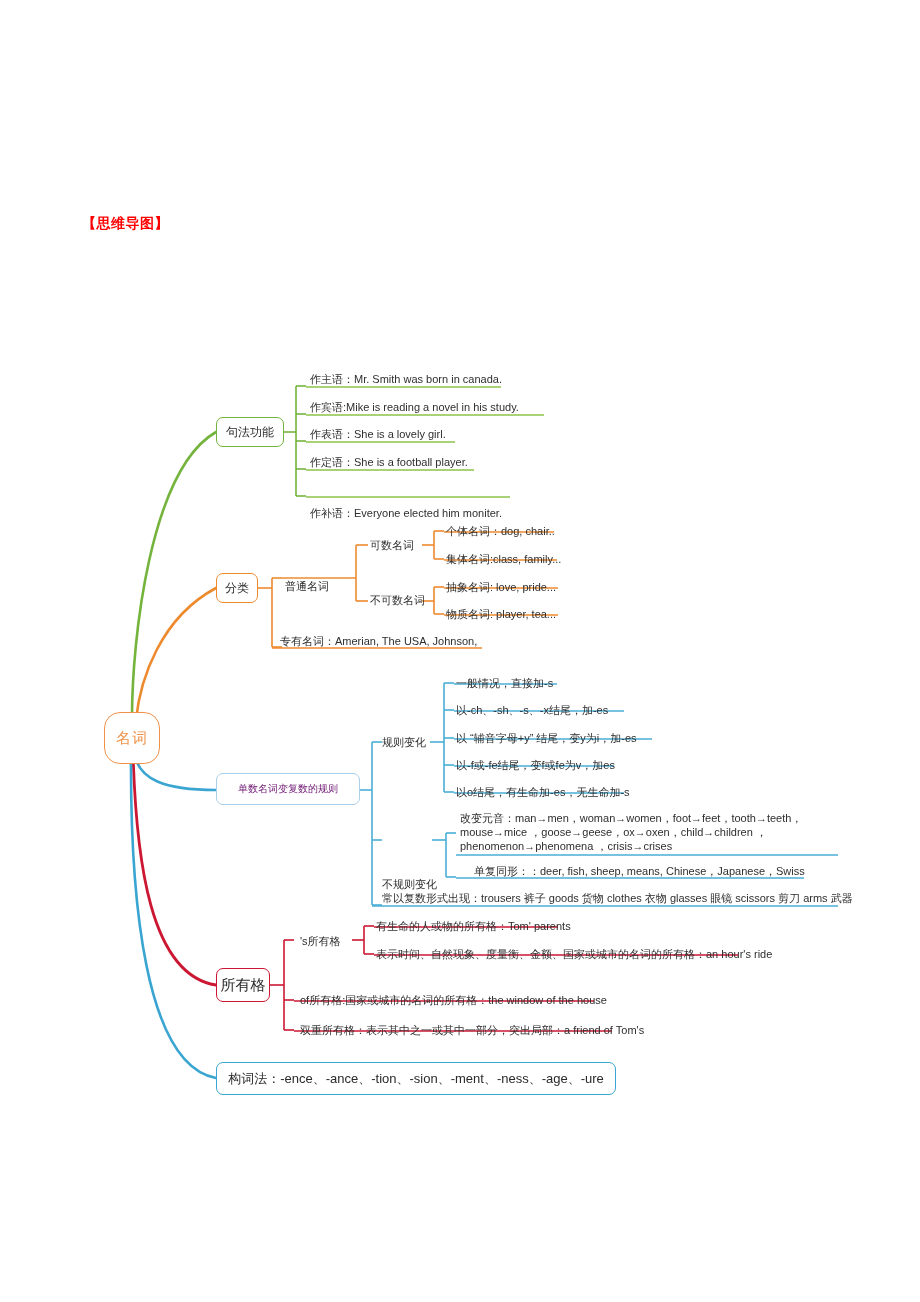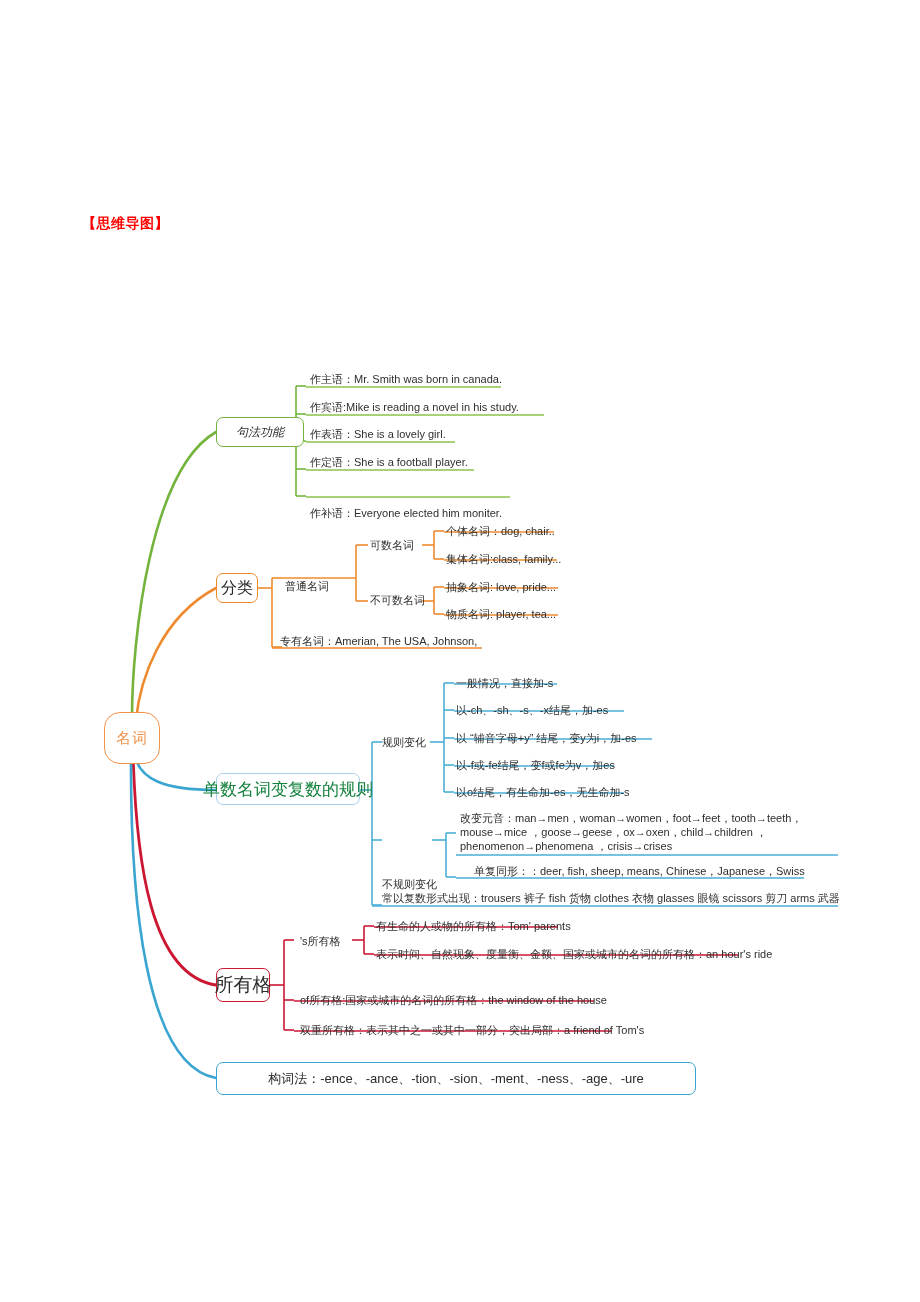--- a/index.html
+++ b/index.html
@@ -22,23 +22,23 @@
   .node{
     position:absolute;box-sizing:border-box;
     display:flex;align-items:center;justify-content:center;
     background:#ffffff;border-radius:7px;white-space:nowrap;
   }
   .node-root{
     border:1.6px solid #f0924a;color:#f0924a;border-radius:16px;
     font-size:15px;letter-spacing:1px;
   }
   .node-green{border:1.4px solid #74b43c;color:#2a2a2a;font-size:12px;}
-  .node-orange{border:1.4px solid #ee8a2e;color:#2a2a2a;font-size:16px;}
-  .node-blue{border:1.4px solid #a9cfeb;color:#15803d;font-size:17px;}
-  .node-red{border:1.6px solid #cc1733;color:#2a2a2a;font-size:19px;}
+  .node-orange{border:1.4px solid #ee8a2e;color:#2a2a2a;font-size:12px;}
+  .node-blue{border:1.4px solid #a9cfeb;color:#701a75;font-size:10px;}
+  .node-red{border:1.6px solid #cc1733;color:#2a2a2a;font-size:15px;}
   .node-blue2{border:1.5px solid #3aa5d1;color:#2a2a2a;font-size:13px;}
 
   
   .leaf{
     position:absolute;white-space:nowrap;font-size:11px;line-height:14px;
     color:#2e2e2e;
   }
   .leaf.wrap{white-space:normal;}
 </style>
 </head>
@@ -136,21 +136,21 @@
     <path d="M364,926 L374,926" stroke="#cc1733" stroke-width="1.6" fill="none"></path>
     <path d="M364,954 L374,954" stroke="#cc1733" stroke-width="1.6" fill="none"></path>
     <path d="M374,927 L558,927" stroke="#cc1733" stroke-width="1.3" fill="none"></path>
     <path d="M374,955 L738,955" stroke="#cc1733" stroke-width="1.3" fill="none"></path>
   </svg>
 
   <div class="node node-root" style="left:104px;top:712px;width:56px;height:52px;">
     <span>名词</span>
   </div>
 
-  <div class="node node-green" style="left:216px;top:417px;width:88px;height:30px;font-style:italic;">
+  <div class="node node-green" style="left:216px;top:417px;width:68px;height:30px;">
     <span>句法功能</span>
   </div>
   <div class="leaf" style="left:310px;top:372px;">作主语：Mr. Smith was born in canada.</div>
   <div class="leaf" style="left:310px;top:400px;">作宾语:Mike is reading a novel in his study.</div>
   <div class="leaf" style="left:310px;top:427px;">作表语：She is a lovely girl.</div>
   <div class="leaf" style="left:310px;top:455px;">作定语：She is a football player.</div>
   <div class="leaf" style="left:310px;top:482px;margin-top:24px;">作补语：Everyone elected him moniter.</div>
 
   <div class="node node-orange" style="left:216px;top:573px;width:42px;height:30px;">
     <span>分类</span>
@@ -171,28 +171,28 @@
   <div class="leaf" style="left:382px;top:833px;margin-top:44px;">不规则变化</div>
 
   <div class="leaf" style="left:456px;top:676px;">一般情况，直接加-s</div>
   <div class="leaf" style="left:456px;top:703px;">以-ch、-sh、-s、-x结尾，加-es</div>
   <div class="leaf" style="left:456px;top:731px;">以 “辅音字母+y” 结尾，变y为i，加-es</div>
   <div class="leaf" style="left:456px;top:758px;">以-f或-fe结尾，变f或fe为v，加es</div>
   <div class="leaf" style="left:456px;top:785px;">以o结尾，有生命加-es，无生命加-s</div>
 
   <div class="leaf wrap" style="left:460px;top:811px;width:378px;">改变元音：man→men，woman→women，foot→feet，tooth→teeth，mouse→mice ，goose→geese，ox→oxen，child→children ，phenomenon→phenomena ，crisis→crises</div>
   <div class="leaf" style="left:474px;top:864px;">单复同形：：deer, fish, sheep, means, Chinese，Japanese，Swiss</div>
-  <div class="leaf" style="left:382px;top:891px;">常以复数形式出现：trousers 裤子 fish 货物 clothes 衣物 glasses 眼镜 scissors 剪刀 arms 武器</div>
+  <div class="leaf" style="left:382px;top:891px;">常以复数形式出现：trousers 裤子 goods 货物 clothes 衣物 glasses 眼镜 scissors 剪刀 arms 武器</div>
 
   <div class="node node-red" style="left:216px;top:968px;width:54px;height:34px;">
     <span>所有格</span>
   </div>
   <div class="leaf" style="left:300px;top:934px;">'s所有格</div>
   <div class="leaf" style="left:376px;top:919px;">有生命的人或物的所有格：Tom' parents</div>
   <div class="leaf" style="left:376px;top:947px;">表示时间、自然现象、度量衡、金额、国家或城市的名词的所有格：an hour's ride</div>
   <div class="leaf" style="left:300px;top:993px;">of所有格:国家或城市的名词的所有格：the window of the house</div>
   <div class="leaf" style="left:300px;top:1023px;">双重所有格：表示其中之一或其中一部分，突出局部：a friend of Tom's</div>
 
-  <div class="node node-blue2" style="left:216px;top:1062px;width:480px;height:33px;">
+  <div class="node node-blue2" style="left:216px;top:1062px;width:400px;height:33px;">
     <span>构词法：-ence、-ance、-tion、-sion、-ment、-ness、-age、-ure</span>
   </div>
 
 </div>
 
 </body></html>

